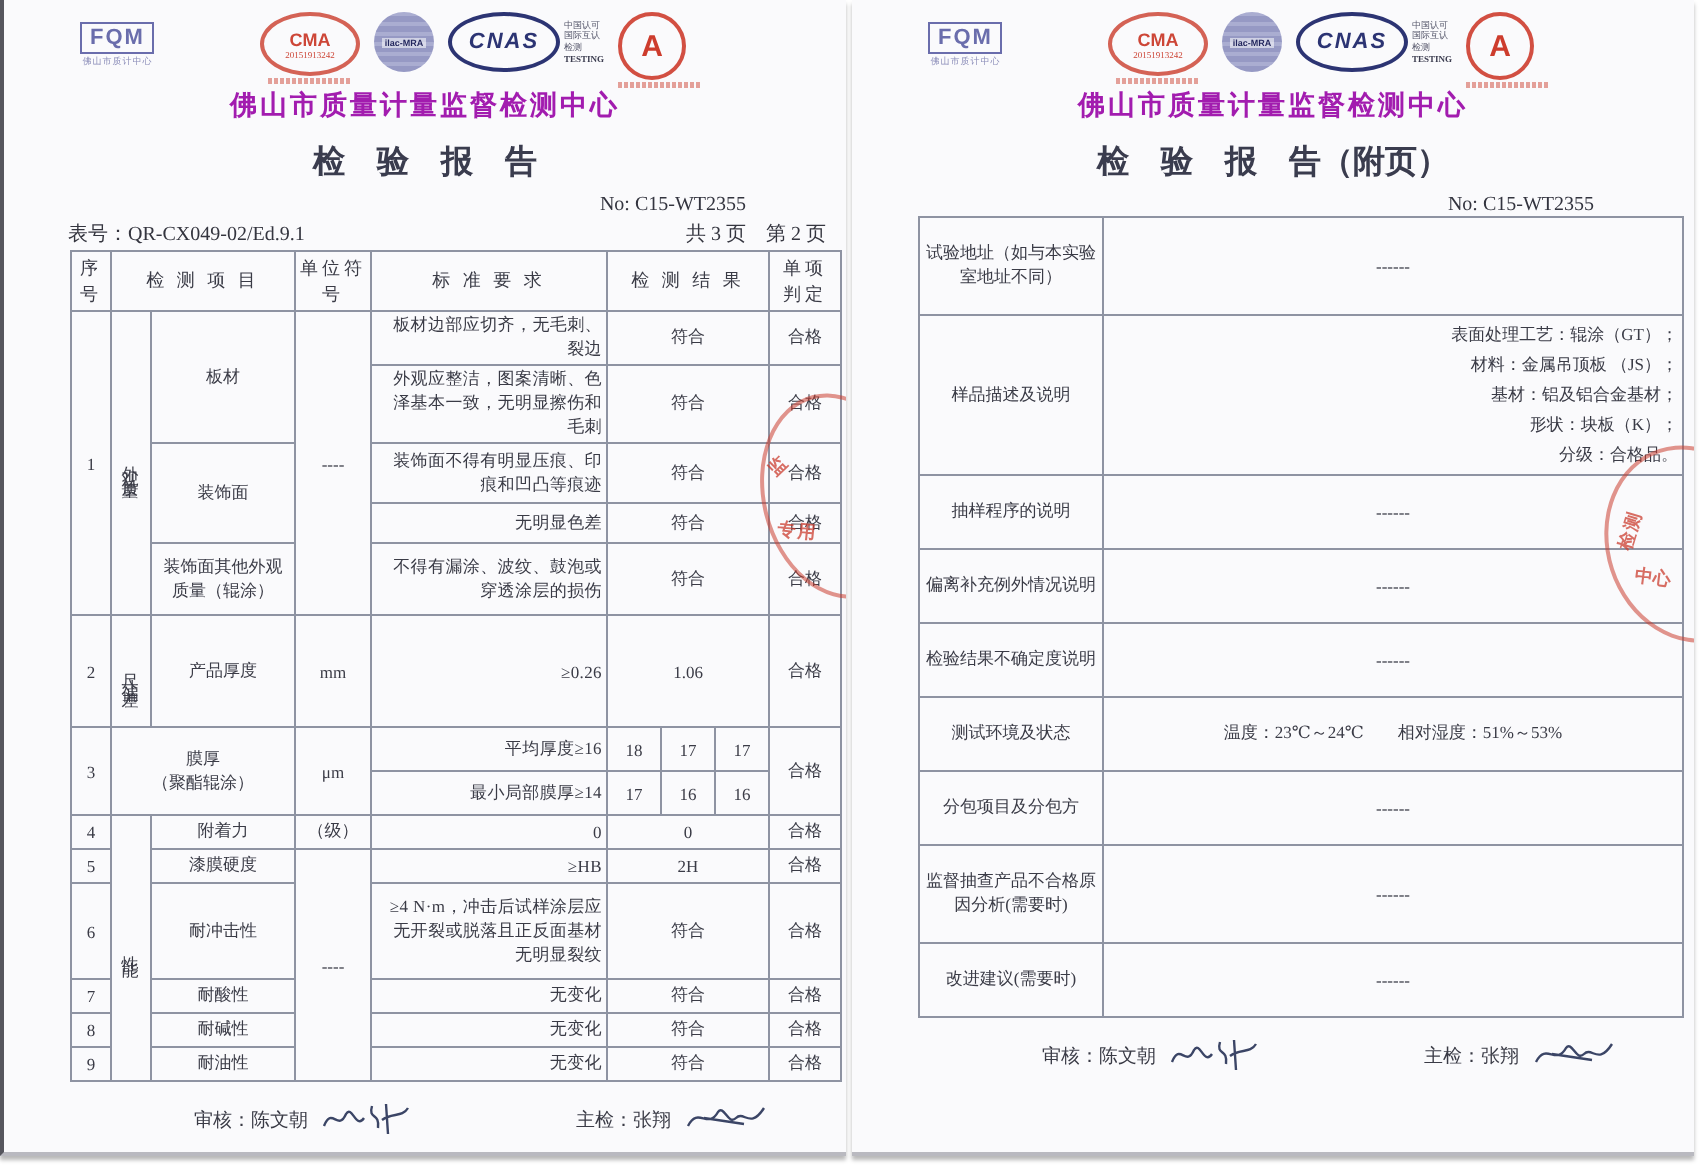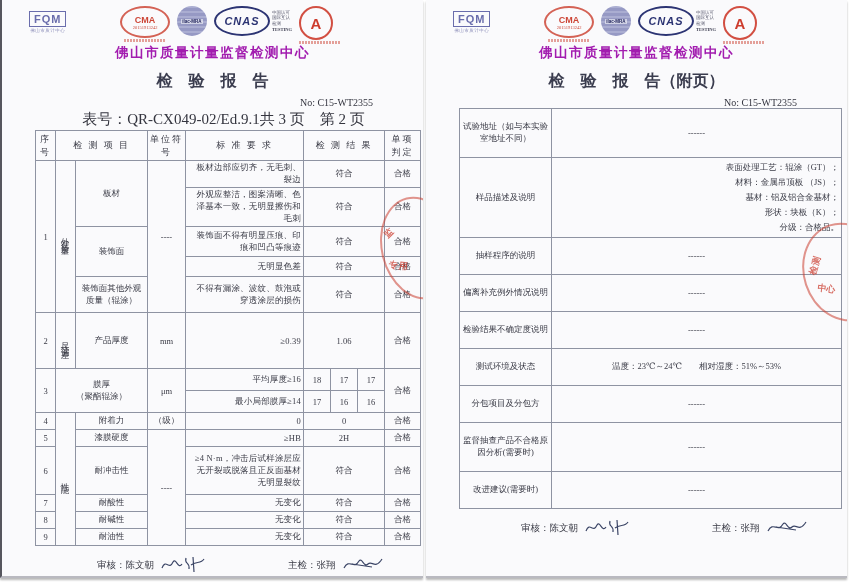--- a/index.html
+++ b/index.html
@@ -5,25 +5,25 @@
   html,body{margin:0;padding:0;}
   body{width:850px;height:585px;background:#ffffff;font-family:"Liberation Serif","DejaVu Serif",serif;color:#34353f;}
   .scene{display:flex;gap:3px;width:850px;}
   .page{position:relative;width:421px;height:576px;background:#fafafc;overflow:hidden;
         border-bottom:2px solid #b9b9c0;box-shadow:0 2px 2px rgba(0,0,0,.28);}
   .page.first{border-left:2px solid #56565e;}
   .page .inner{position:relative;width:100%;height:100%;}
 
   
   .logorow{position:relative;height:44px;padding-top:9px;}
-  .fqm{position:absolute;left:27px;top:9px;text-align:center;}
+  .fqm{position:absolute;left:38px;top:9px;text-align:center;}
   .fqm .mark{display:inline-block;border:1px solid #6a6dac;color:#6a6dac;font-weight:bold;
              font-family:"Liberation Sans",sans-serif;font-size:11px;padding:1px 4px;letter-spacing:1px;}
   .fqm .cap{font-size:4.5px;color:#8a8cb8;margin-top:1px;letter-spacing:.5px;}
-  .badges{position:absolute;left:118px;top:6px;display:flex;align-items:flex-start;gap:7px;z-index:2;}
+  .badges{position:absolute;left:128px;top:6px;display:flex;align-items:flex-start;gap:7px;z-index:2;}
   .oval{border-radius:50%;display:flex;flex-direction:column;align-items:center;justify-content:center;}
   .cma{width:46px;height:28px;border:2px solid rgba(205,70,55,.85);color:#cd4637;}
   .cma .big{font-weight:bold;font-size:9px;font-family:"Liberation Sans",sans-serif;}
   .cma .num{font-size:4.5px;}
   .redline{width:42px;height:3px;margin:1px auto 0;
            background:repeating-linear-gradient(90deg,rgba(205,70,55,.5) 0 2px,transparent 2px 3px);}
   .ilac{width:30px;height:30px;border-radius:50%;background:
         repeating-linear-gradient(0deg,#9699c4 0 3px,#aaadd1 3px 5px);
         display:flex;align-items:center;justify-content:center;}
   .ilac span{font-size:4.5px;color:#23275e;background:rgba(255,255,255,.55);padding:0 1px;
@@ -33,22 +33,22 @@
   .cnas .big{font-weight:bold;font-style:italic;font-size:11px;font-family:"Liberation Sans",sans-serif;letter-spacing:1px;}
   .cnastxt{font-size:4.5px;color:#55566a;line-height:1.25;}
   .cnastxt .en{font-weight:bold;color:#3c3d50;}
   .cal{width:30px;height:30px;border:2.5px solid rgba(205,60,45,.9);color:#cd3c2d;}
   .cal .big{font-weight:bold;font-size:15px;font-family:"Liberation Sans",sans-serif;}
 
   .orgname{position:relative;z-index:1;text-align:center;margin-top:-9px;font-size:13.5px;font-weight:bold;
            color:#a21caf;letter-spacing:1.5px;}
   .rpttitle{text-align:center;margin-top:9px;font-size:16px;font-weight:bold;color:#3a3c4e;}
   .noline{text-align:right;padding-right:50px;font-size:10px;margin-top:5px;color:#33343f;}
-  .metaline{display:flex;justify-content:center;align-items:flex-end;
-            padding:1px 10px 1px 32px;font-size:15px;margin-top:1px;}
+  .metaline{display:flex;justify-content:space-between;align-items:flex-end;
+            padding:1px 10px 1px 32px;font-size:10px;margin-top:1px;}
 
   
   table{border-collapse:collapse;margin-left:33px;table-layout:fixed;}
   td,th{border:1px solid #8e93a2;font-size:8.5px;padding:1px 2px;text-align:center;
         vertical-align:middle;font-weight:normal;color:#3a3b46;overflow:hidden;}
   th{font-size:9px;letter-spacing:2px;}
   td.std{text-align:right;padding-left:4px;letter-spacing:.2px;}
   td.vert{writing-mode:vertical-rl;text-orientation:upright;letter-spacing:3px;padding:2px 0;}
   td.pre{white-space:pre-line;}
   .t2 td.lbl{padding:12px 3px;}
@@ -170,21 +170,21 @@
           <td>装饰面其他外观质量（辊涂）</td>
           <td class="std">不得有漏涂、波纹、鼓泡或穿透涂层的损伤</td>
           <td colspan="3">符合</td>
           <td>合格</td>
         </tr>
         <tr style="height:56px">
           <td>2</td>
           <td class="vert">尺寸偏差</td>
           <td>产品厚度</td>
           <td>mm</td>
-          <td class="std">≥0.39</td>
+          <td class="std">≥0.26</td>
           <td colspan="3">1.06</td>
           <td>合格</td>
         </tr>
         <tr style="height:22px">
           <td rowspan="2">3</td>
           <td colspan="2" rowspan="2" class="pre">膜厚
 （聚酯辊涂）</td>
           <td rowspan="2">μm</td>
           <td class="std">平均厚度≥16</td>
           <td>18</td>

